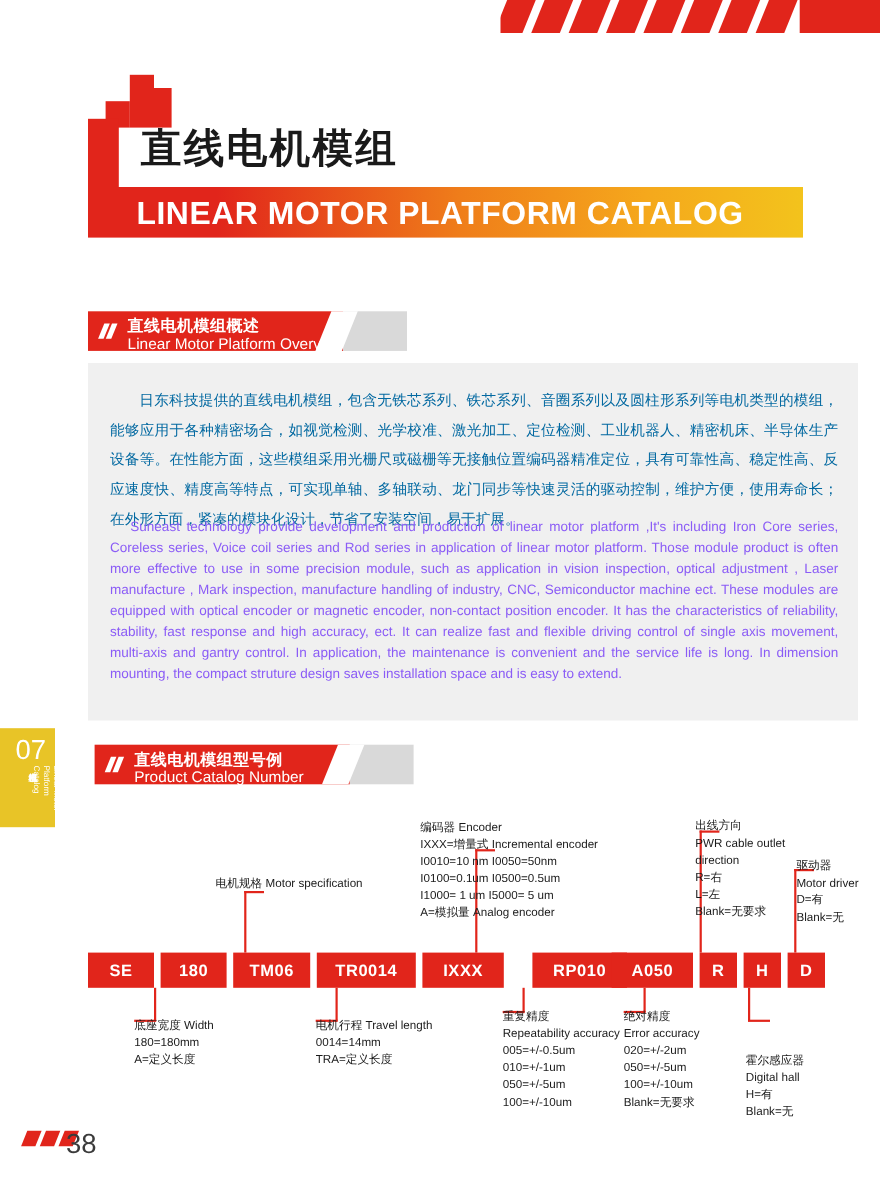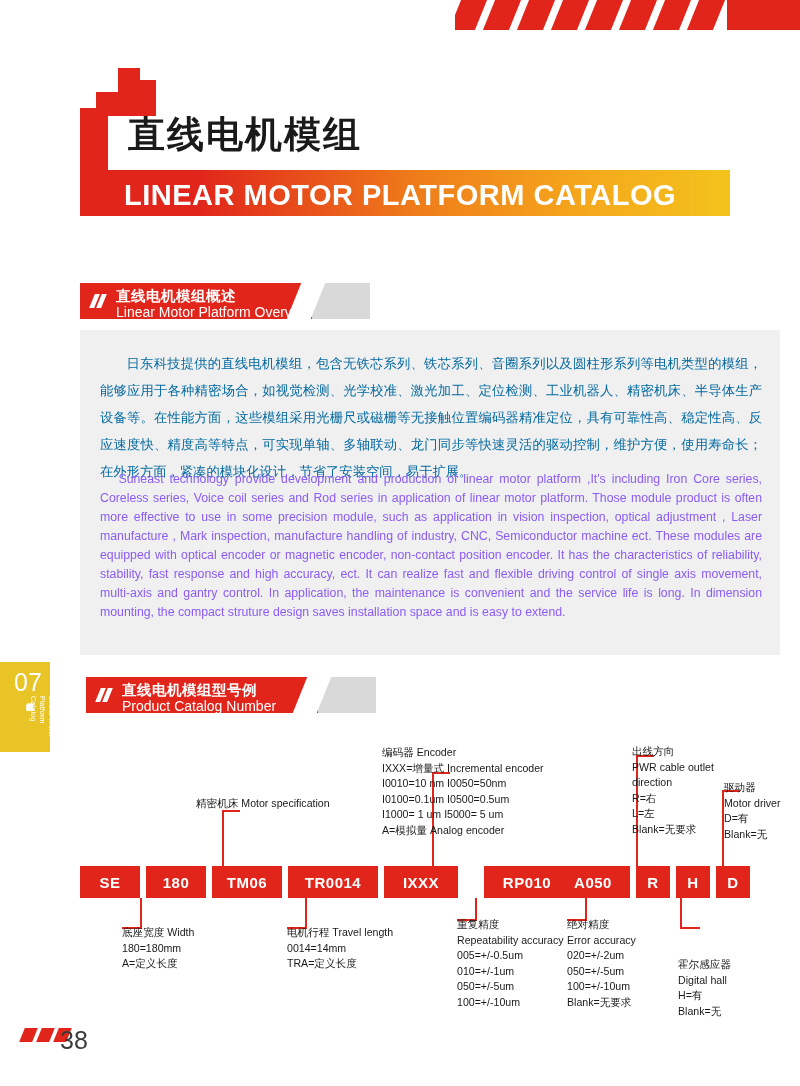--- a/index.html
+++ b/index.html
@@ -367,21 +367,21 @@
 
 <div class="leader" style="left:475px; top:898px; width:1.5px; height:22px;"></div>
 <div class="leader" style="left:457px; top:919px; width:20px; height:1.5px;"></div>
 
 <div class="leader" style="left:585px; top:898px; width:1.5px; height:22px;"></div>
 <div class="leader" style="left:567px; top:919px; width:20px; height:1.5px;"></div>
 
 <div class="leader" style="left:680px; top:898px; width:1.5px; height:30px;"></div>
 <div class="leader" style="left:680px; top:927px; width:20px; height:1.5px;"></div>
 
-<div class="note" style="left:196px; top:796px;">精密机床 Motor specification</div>
+<div class="note" style="left:196px; top:796px;">电机规格 Motor specification</div>
 <div class="note" style="left:382px; top:745px;">编码器 Encoder
 IXXX=增量式 Incremental encoder
     I0010=10 nm      I0050=50nm
     I0100=0.1um     I0500=0.5um
     I1000= 1  um     I5000= 5 um
 A=模拟量 Analog encoder</div>
 <div class="note" style="left:632px; top:744px;">出线方向
 PWR cable outlet
 direction
       R=右

